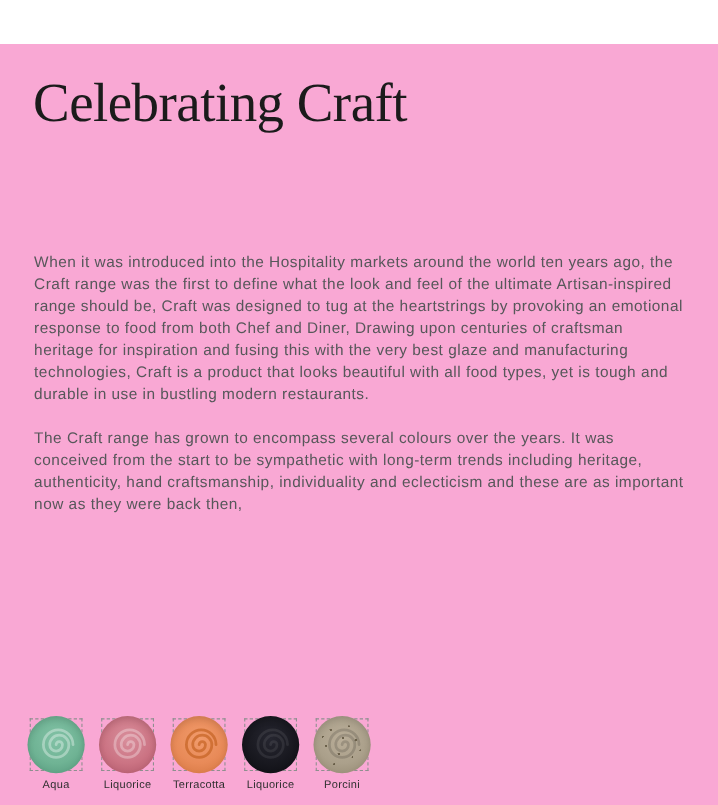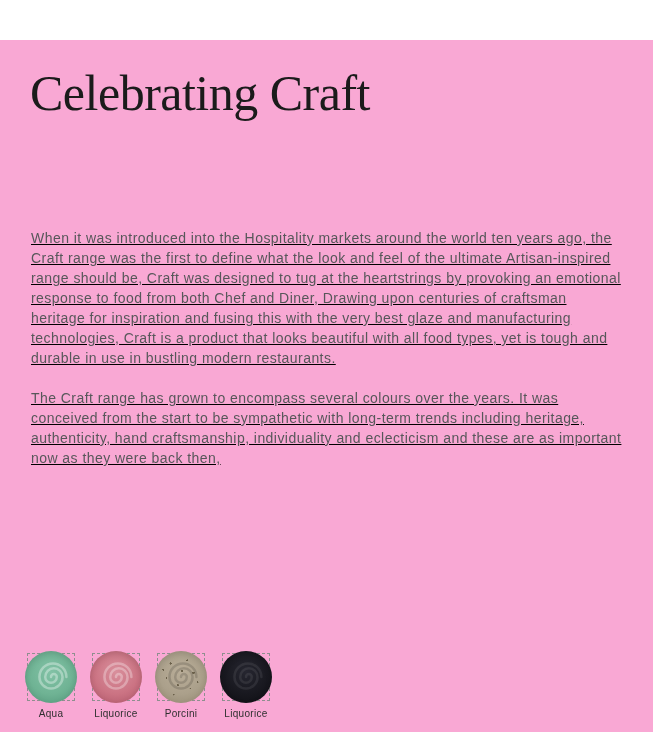--- a/index.html
+++ b/index.html
@@ -9,21 +9,21 @@
   }
   .page { position:relative; width:653px; height:732px; background:#f9a8d4;margin-top:40px; }
 
   .title {
     position:absolute; left:30px; top:28px; margin:0;
     font-family:"Liberation Serif", "DejaVu Serif", serif;
     font-weight:400; font-size:50px; line-height:1.0;
     letter-spacing:-0.5px; color:#1b1b1b;
   }
 
-  .intro { position:absolute; left:31px; top:188px; width:592px;text-decoration:underline; }
+  .intro { position:absolute; left:31px; top:188px; width:592px; }
   .intro p {
     margin:0 0 20px 0;
     font-size:14px; line-height:20px; letter-spacing:0.45px;
     color:#57575a;
   }
 
   .swatch-row {
     position:absolute; left:27px; top:613px;
     display:flex; gap:17px;
   }
@@ -88,34 +88,44 @@
       <div class="swatch" style="--mid: #d98f9c; --base: #cb7383; --edge: #b25a6c;">
     <div class="box">
       <div class="plate">
         <svg class="swirl-icon" viewBox="0 0 54 54" aria-hidden="true" style="color: rgba(255, 255, 255, 0.3);">
           <path d="M27 27 a3 3 0 0 1 6 0 a6 6 0 0 1 -12 0 a9 9 0 0 1 18 0 a12 12 0 0 1 -24 0 a14 14 0 0 1 28 0" fill="none" stroke="currentColor" stroke-width="2.6" stroke-linecap="round"></path>
         </svg>
       </div>
     </div>
     <div class="swatch-label">Liquorice</div>
   </div>
-      <div class="swatch speckled" style="--mid: #b9ad98; --base: #aba08b; --edge: #968b74; --speck: #5f553f;">
+      <div class="swatch" style="--mid: #f19b6c; --base: #e88a58; --edge: #d57742;">
     <div class="box">
       <div class="plate">
-        <svg class="swirl-icon" viewBox="0 0 54 54" aria-hidden="true" style="color: rgba(0, 0, 0, 0.15);">
+        <svg class="swirl-icon" viewBox="0 0 54 54" aria-hidden="true" style="color: rgba(194, 96, 31, 0.65);">
           <path d="M27 27 a3 3 0 0 1 6 0 a6 6 0 0 1 -12 0 a9 9 0 0 1 18 0 a12 12 0 0 1 -24 0 a14 14 0 0 1 28 0" fill="none" stroke="currentColor" stroke-width="2.6" stroke-linecap="round"></path>
         </svg>
       </div>
     </div>
-    <div class="swatch-label">Porcini</div>
+    <div class="swatch-label">Terracotta</div>
   </div>
       <div class="swatch" style="--mid: #262630; --base: #18181f; --edge: #0e0e13;">
     <div class="box">
       <div class="plate">
         <svg class="swirl-icon" viewBox="0 0 54 54" aria-hidden="true" style="color: rgba(255, 255, 255, 0.08);">
           <path d="M27 27 a3 3 0 0 1 6 0 a6 6 0 0 1 -12 0 a9 9 0 0 1 18 0 a12 12 0 0 1 -24 0 a14 14 0 0 1 28 0" fill="none" stroke="currentColor" stroke-width="2.6" stroke-linecap="round"></path>
         </svg>
       </div>
     </div>
     <div class="swatch-label">Liquorice</div>
   </div>
+      <div class="swatch speckled" style="--mid: #b9ad98; --base: #aba08b; --edge: #968b74; --speck: #5f553f;">
+    <div class="box">
+      <div class="plate">
+        <svg class="swirl-icon" viewBox="0 0 54 54" aria-hidden="true" style="color: rgba(0, 0, 0, 0.15);">
+          <path d="M27 27 a3 3 0 0 1 6 0 a6 6 0 0 1 -12 0 a9 9 0 0 1 18 0 a12 12 0 0 1 -24 0 a14 14 0 0 1 28 0" fill="none" stroke="currentColor" stroke-width="2.6" stroke-linecap="round"></path>
+        </svg>
+      </div>
+    </div>
+    <div class="swatch-label">Porcini</div>
+  </div>
     </div>
 </div>
 
 </body></html>

